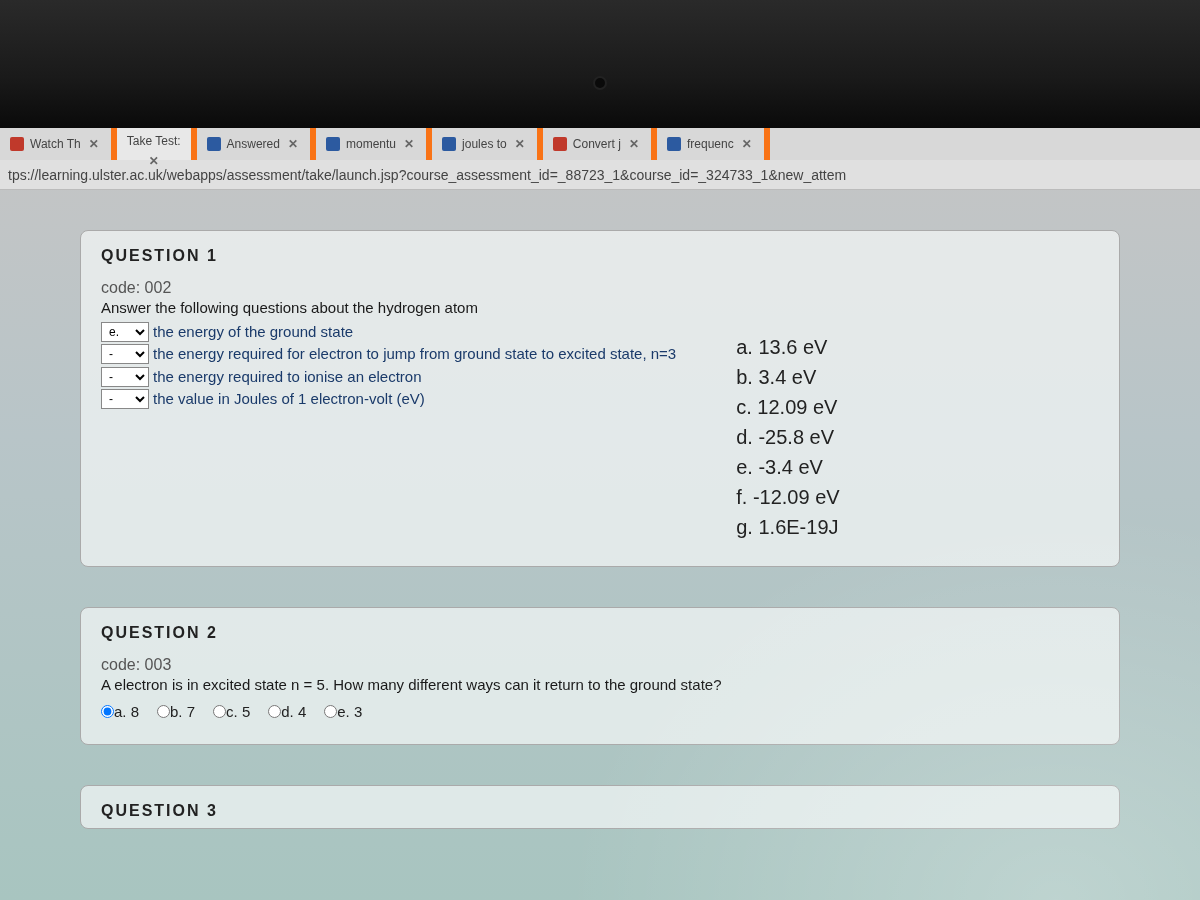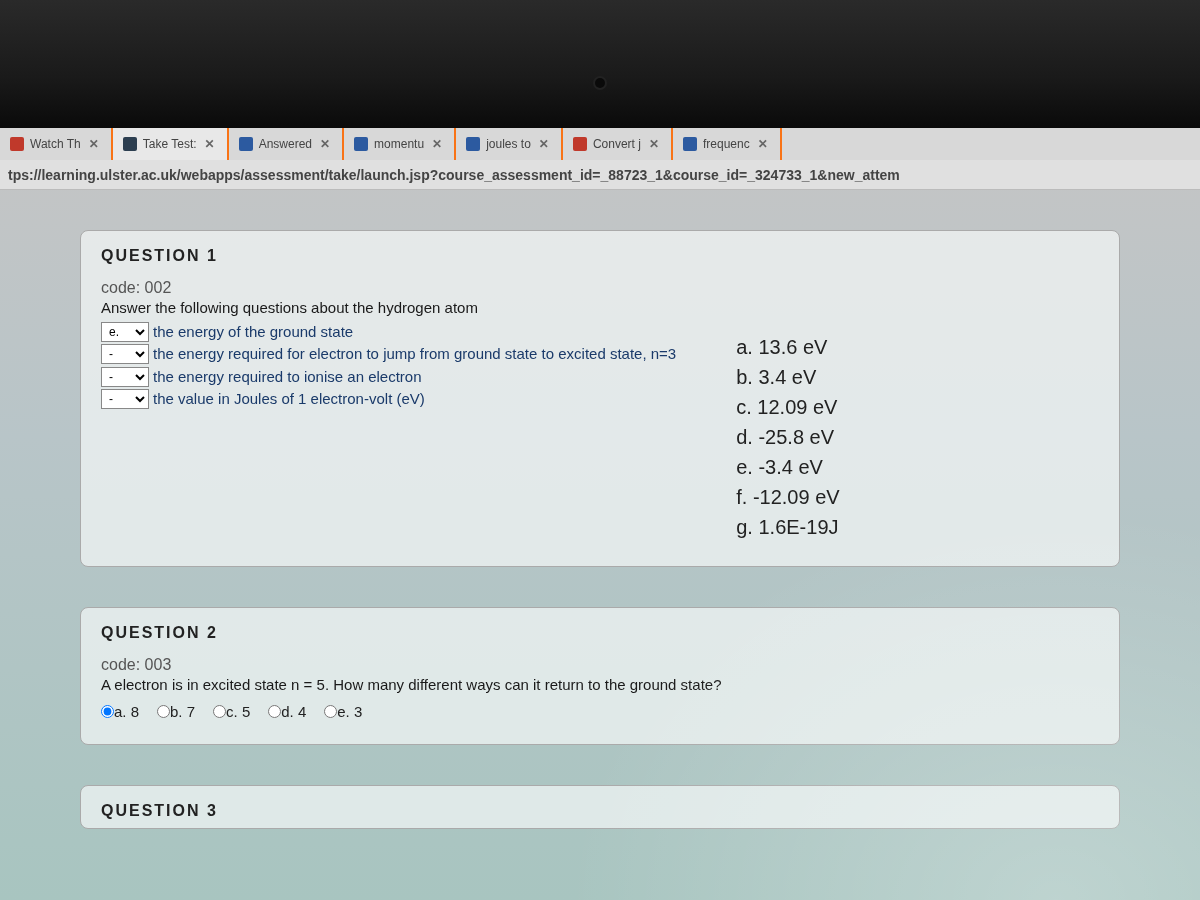--- a/index.html
+++ b/index.html
@@ -44,42 +44,42 @@
       background: #d8d8d8;
       font-size: 12px;
       color: #444;
     }
     .tab {
       display: flex;
       align-items: center;
       gap: 6px;
       padding: 0 10px;
       height: 100%;
-      border-right: 2px solid #f97316;
+      border-right: 6px solid #f97316;
       white-space: nowrap;
       cursor: pointer;
     }
-    .tab.active { background: #e8e8e8; }
+    .tab.active { background: #e8e8e8; flex-direction: column; }
     .tab .favicon { width: 14px; height: 14px; display: inline-block; background: #888; border-radius: 2px; }
     .tab .favicon.bb { background: #2c3e50; }
     .tab .favicon.red { background: #c0392b; }
     .tab .favicon.blue { background: #2c5aa0; }
     .tab .close { color: #666; font-weight: bold; padding: 0 2px; cursor: pointer; }
     
     .addressbar {
       height: 30px;
       background: #e0e0e0;
       display: flex;
       align-items: center;
       padding: 0 8px;
       font-size: 14px;
       color: #444;
       border-bottom: 1px solid #bbb;
     }
-    .url { flex: 1; white-space: nowrap; overflow: hidden; font-weight: bold; }
+    .url { flex: 1; white-space: nowrap; overflow: hidden; }
     
     .content {
       padding: 40px 80px 0 80px;
     }
     .question-block {
       background: rgba(245,248,248,0.7);
       border: 1px solid #aaa;
       border-radius: 8px;
       padding: 16px 20px 24px 20px;
       margin-bottom: 40px;

